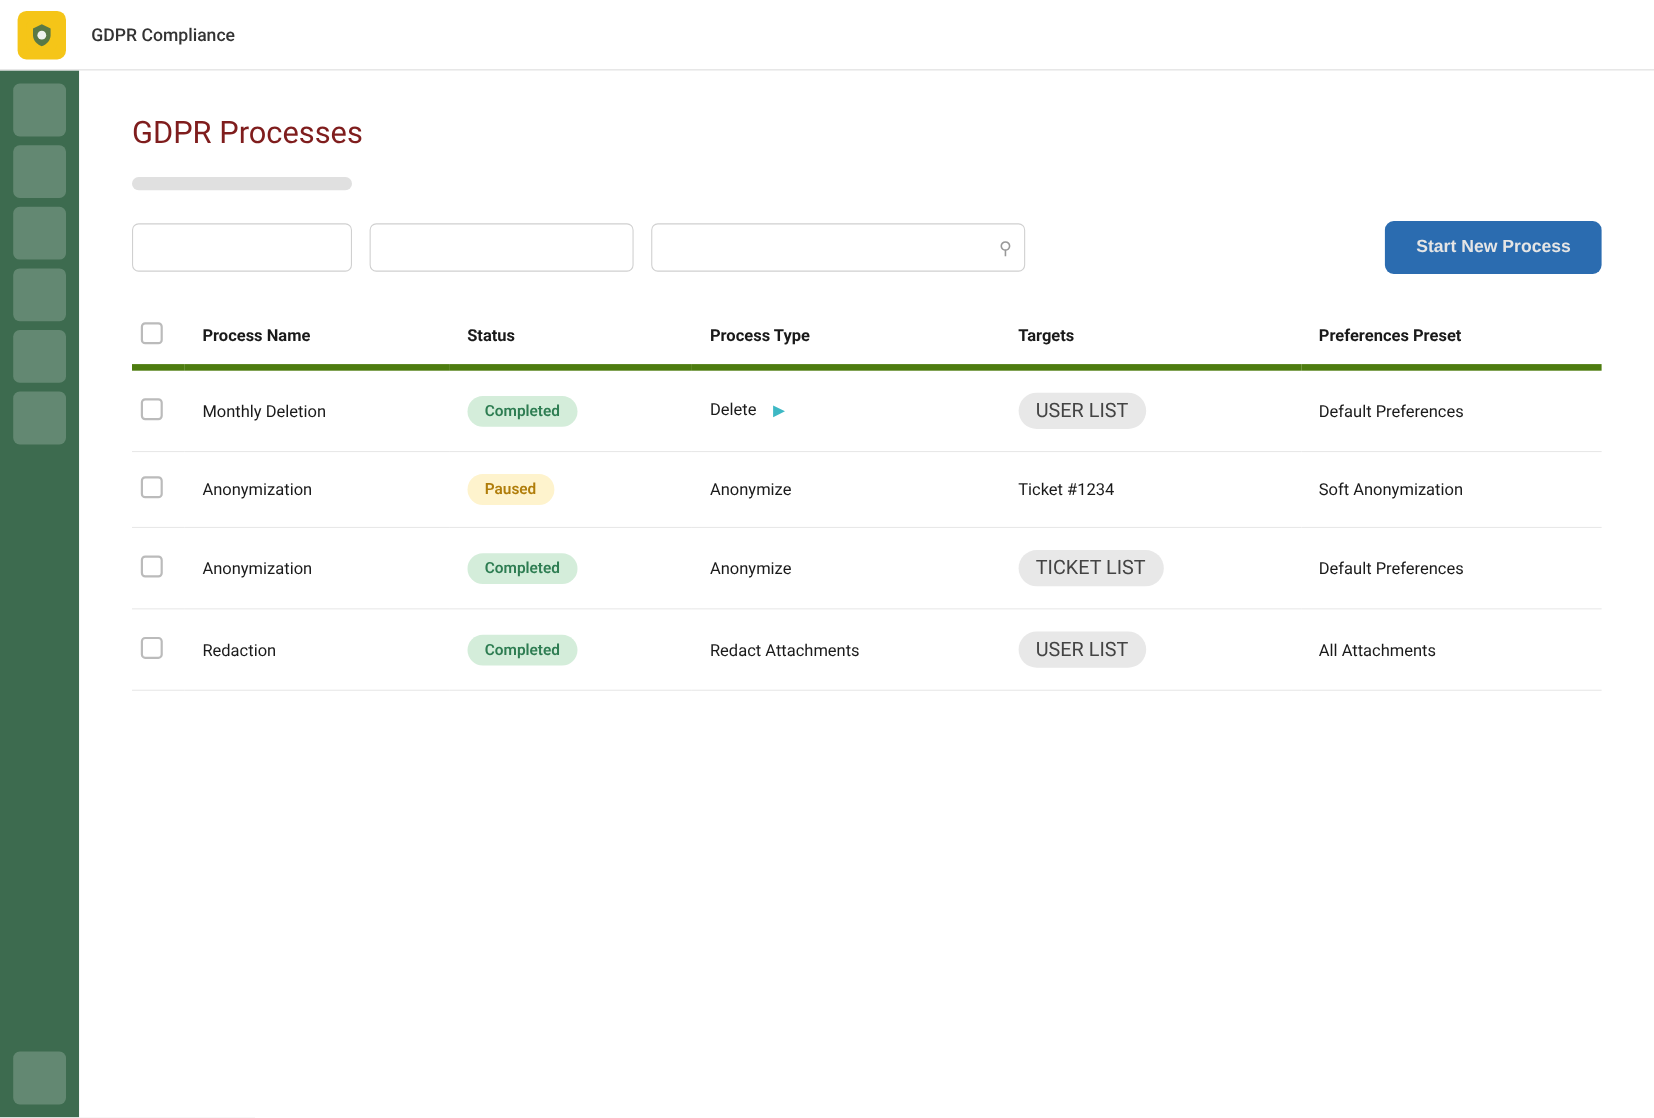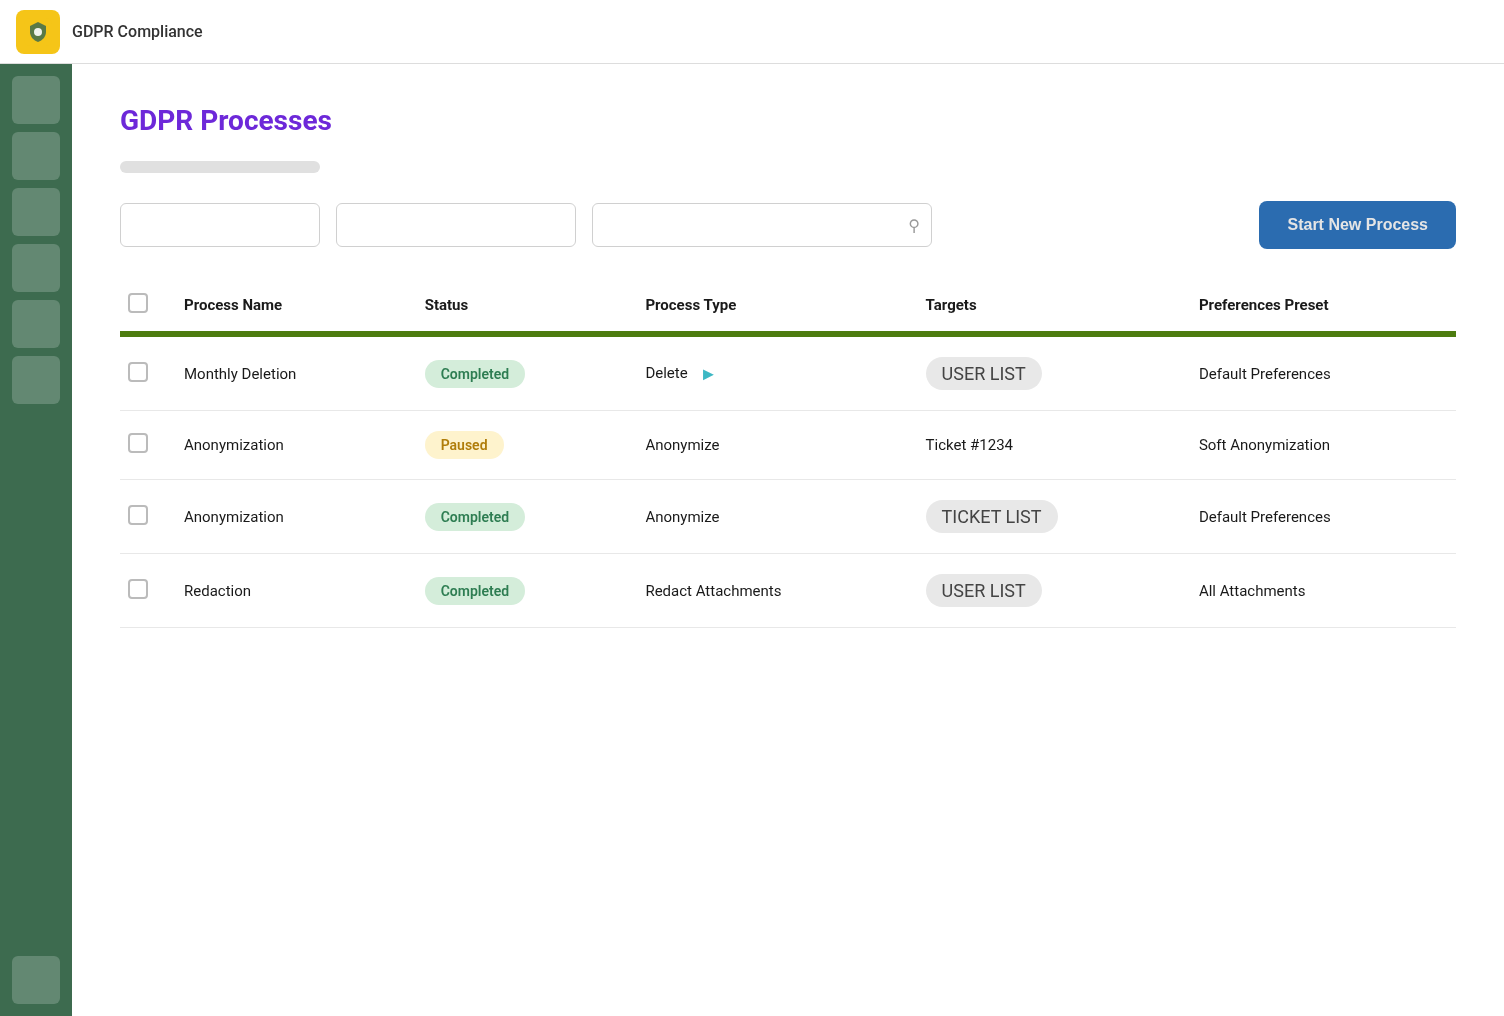--- a/index.html
+++ b/index.html
@@ -6,21 +6,21 @@
     body { font-family: -apple-system, BlinkMacSystemFont, 'Segoe UI', Roboto, sans-serif; background: #f0f0f0; height: 1016px; width: 1504px; display: flex; flex-direction: column; }
 
     
     .topbar {
       height: 64px;
       background: #fff;
       border-bottom: 1px solid #ddd;
       display: flex;
       align-items: center;
       padding: 0 16px;
-      gap: 12px;
+      gap: 23px;
       flex-shrink: 0;
     }
     .app-icon {
       width: 44px;
       height: 44px;
       background: #f5c518;
       border-radius: 8px;
       display: flex;
       align-items: center;
       justify-content: center;
@@ -61,22 +61,22 @@
     
     .content {
       flex: 1;
       background: #fff;
       padding: 40px 48px;
       overflow-y: auto;
     }
 
     .page-title {
       font-size: 28px;
-      font-weight: 700;
-      color: #6d28d9;
+      font-weight: 400;
+      color: #7f1d1d;
       margin-bottom: 24px;
     }
 
     
     .loading-bar {
       width: 200px;
       height: 12px;
       background: #e0e0e0;
       border-radius: 6px;
       margin-bottom: 28px;

